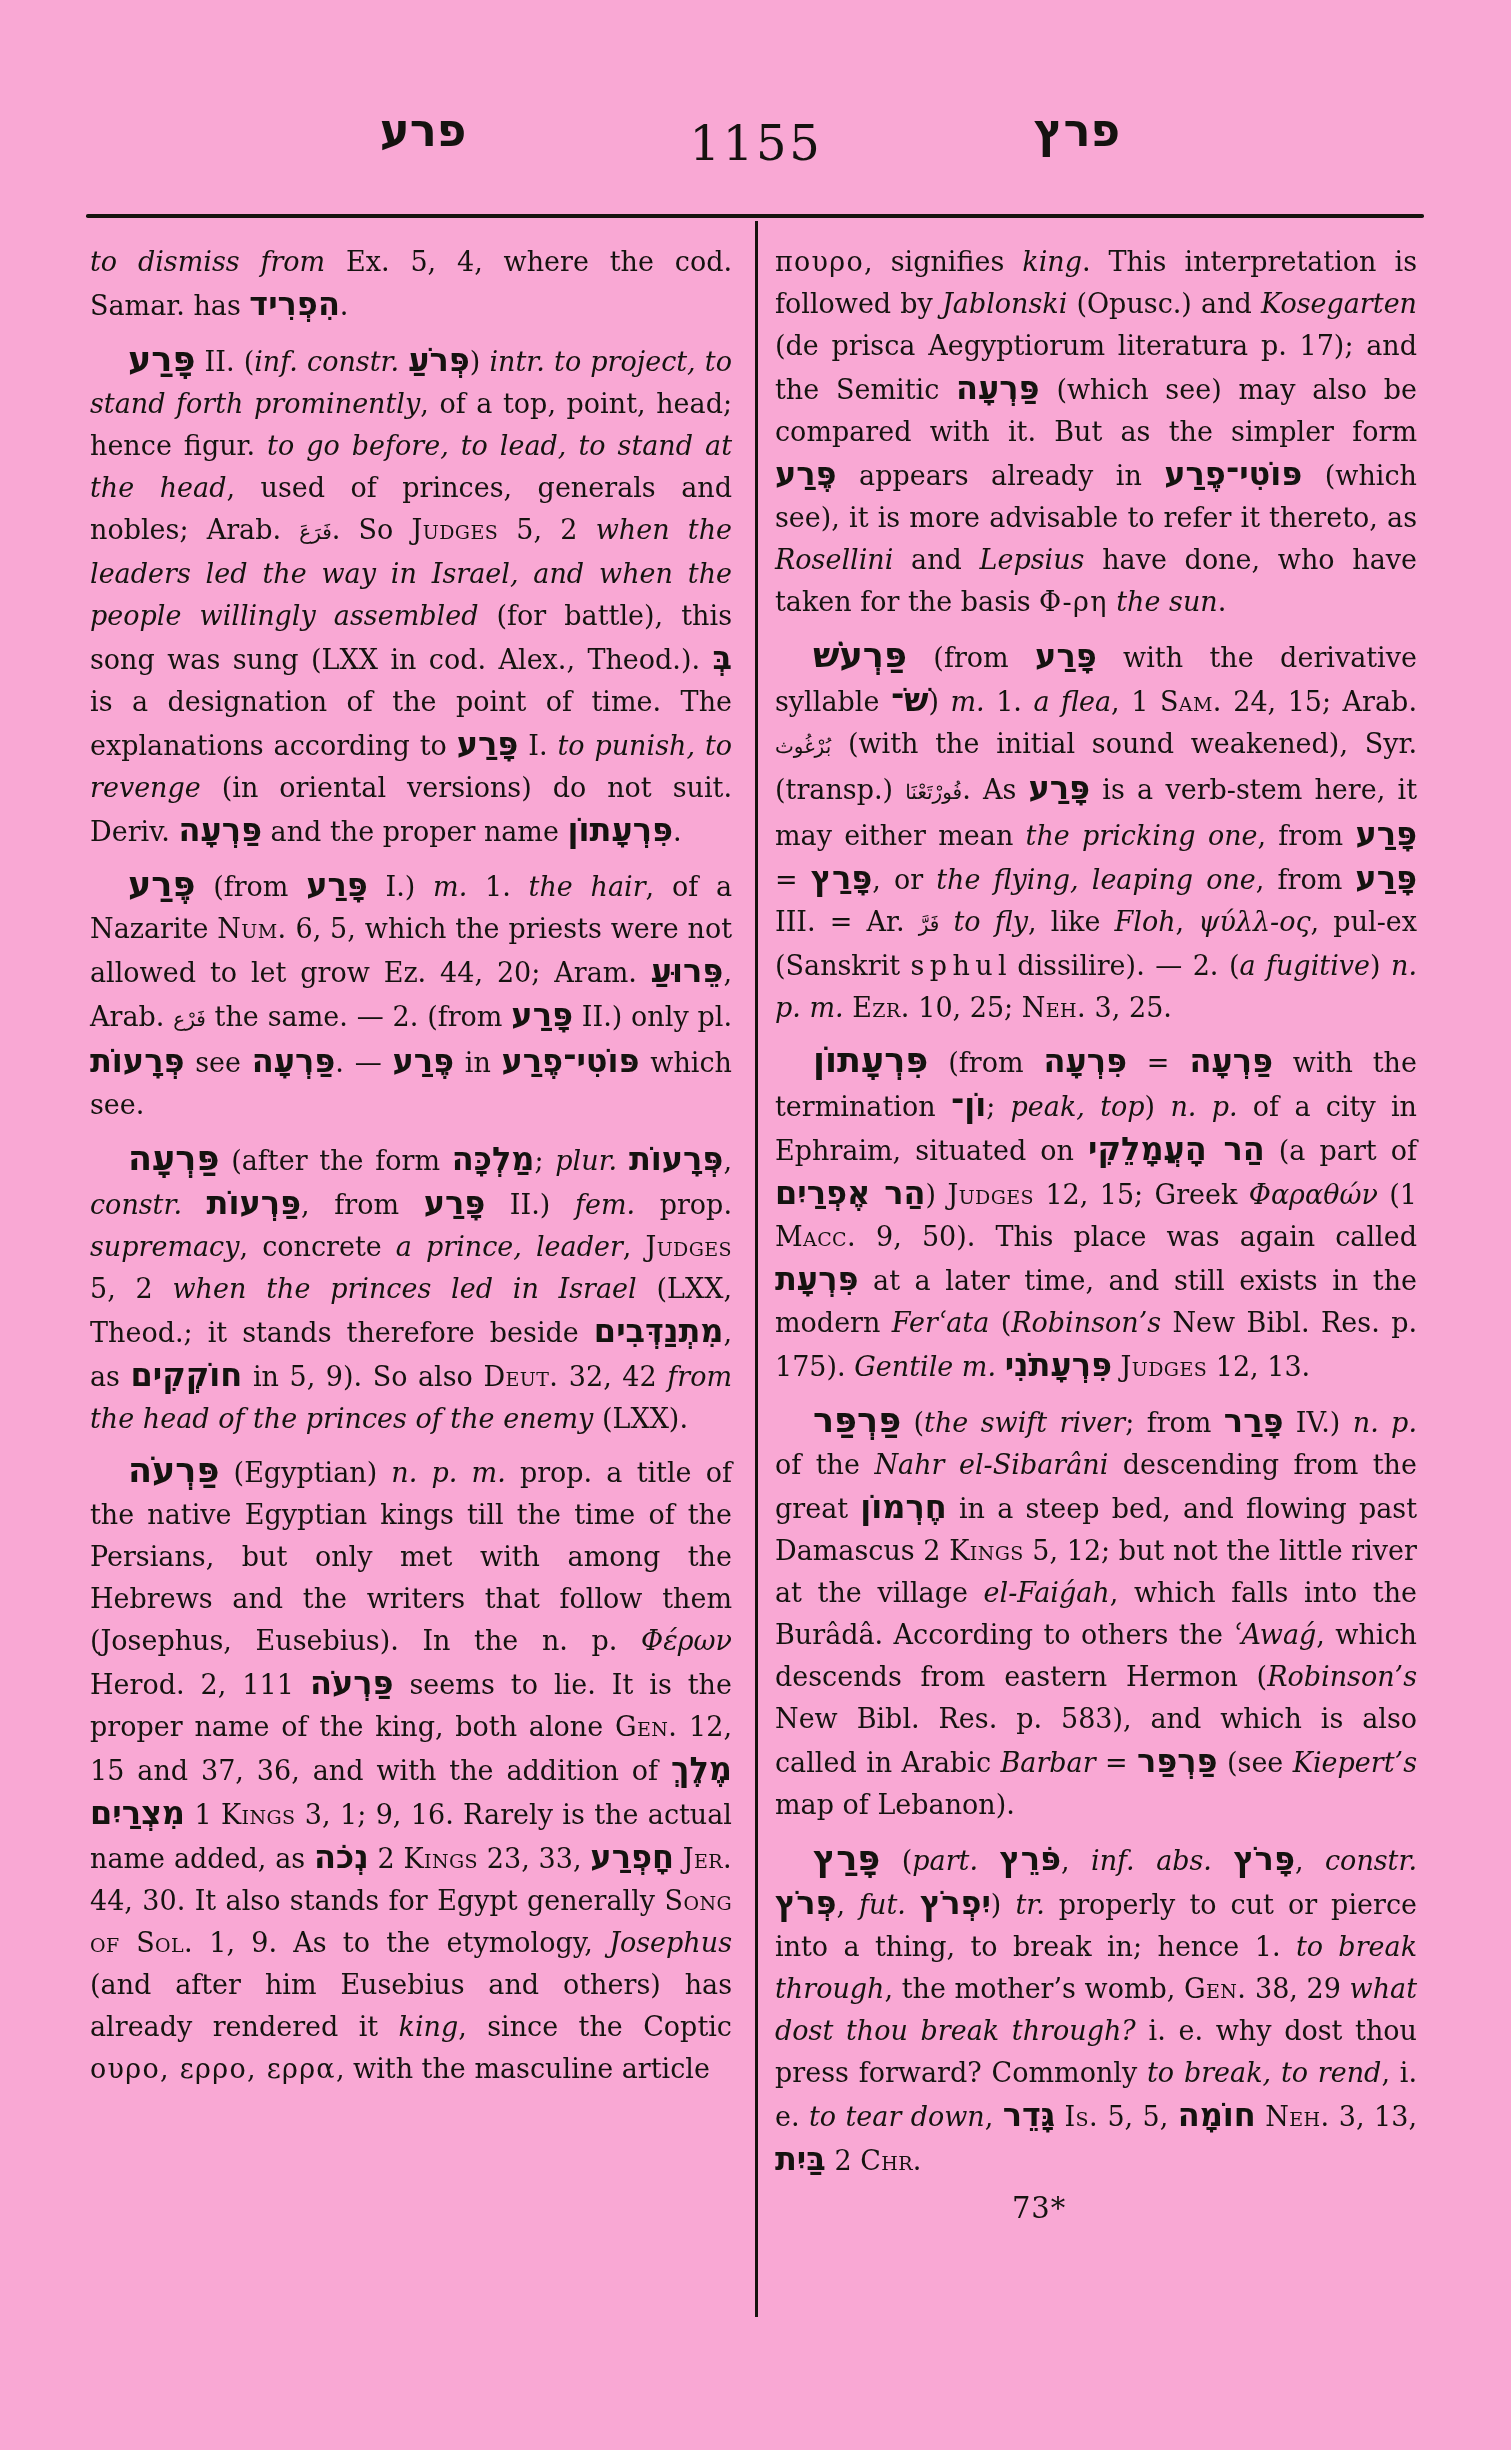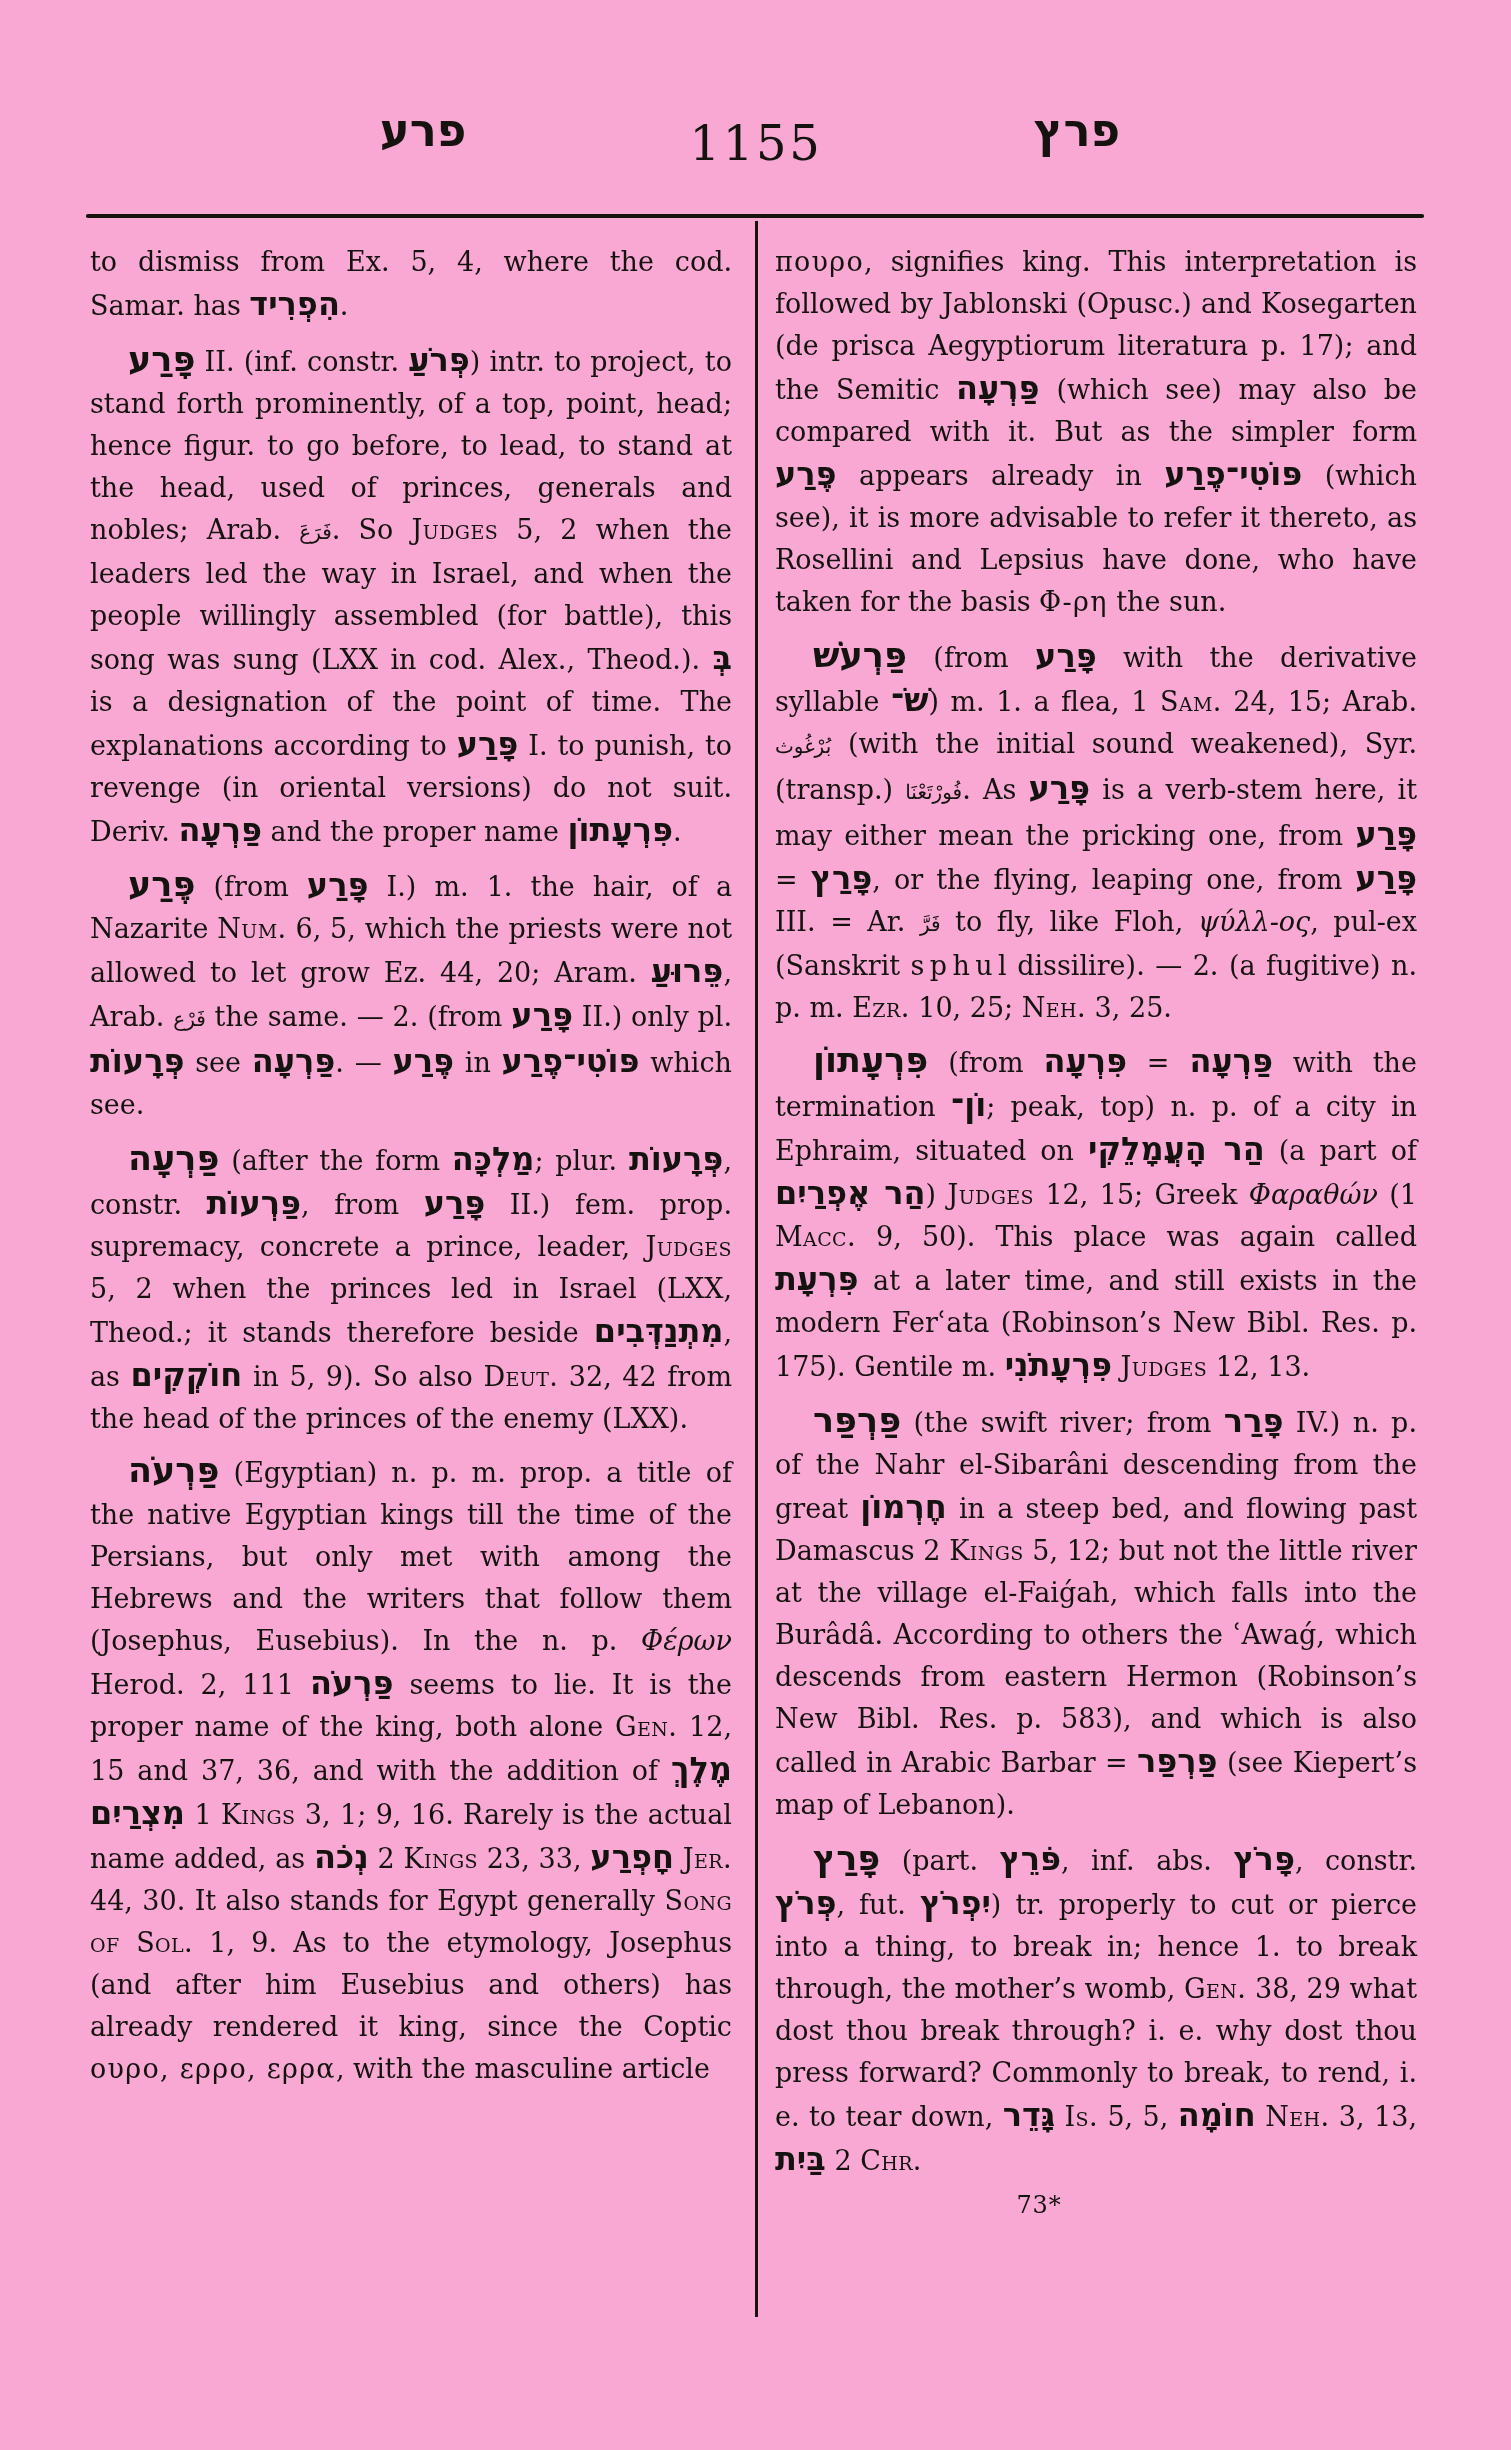--- a/index.html
+++ b/index.html
@@ -39,42 +39,42 @@
   .colL { left:90px; }
   .colR { left:775px; }
   .col p {
     margin:0; padding:0;
     text-align:justify; text-justify:inter-word;
     font-size:27px; line-height:42px;
     text-indent:38px;
   }
   .col p.cont { text-indent:0; margin-top:0; }
   .col p.entry { margin-top:11.7px; }
-  .it  { }
+  .it  { font-style:italic; }
   .sc  { font-variant:small-caps; letter-spacing:0.4px; }
   .grk { font-style:italic; }
   .cpt { letter-spacing:1.3px; }
   .heb {
     font-family:"DejaVu Sans", sans-serif;
     font-weight:700; font-size:32px;
     unicode-bidi:isolate;
   }
   .heb-hw {
     font-family:"DejaVu Sans", sans-serif;
     font-weight:700; font-size:35px; line-height:1;
     unicode-bidi:isolate;
   }
   .arb {
     font-family:Liberation Sans, sans-serif;
     font-size:20px; unicode-bidi:isolate;
   }
   .sig {
     position:absolute; top:2191px; left:1039px;
     transform:translateX(-50%);
-    font-size:24px; letter-spacing:0.9px;
+    font-size:29px; letter-spacing:0.9px;
   }
 </style>
 </head>
 <body>
 
 <div class="page">
   <span class="hdr-heb hdr-left" dir="rtl">פרע</span>
   <span class="hdr-num">1155</span>
   <span class="hdr-heb hdr-right" dir="rtl">פרץ</span>
   <div class="hrule"></div>

